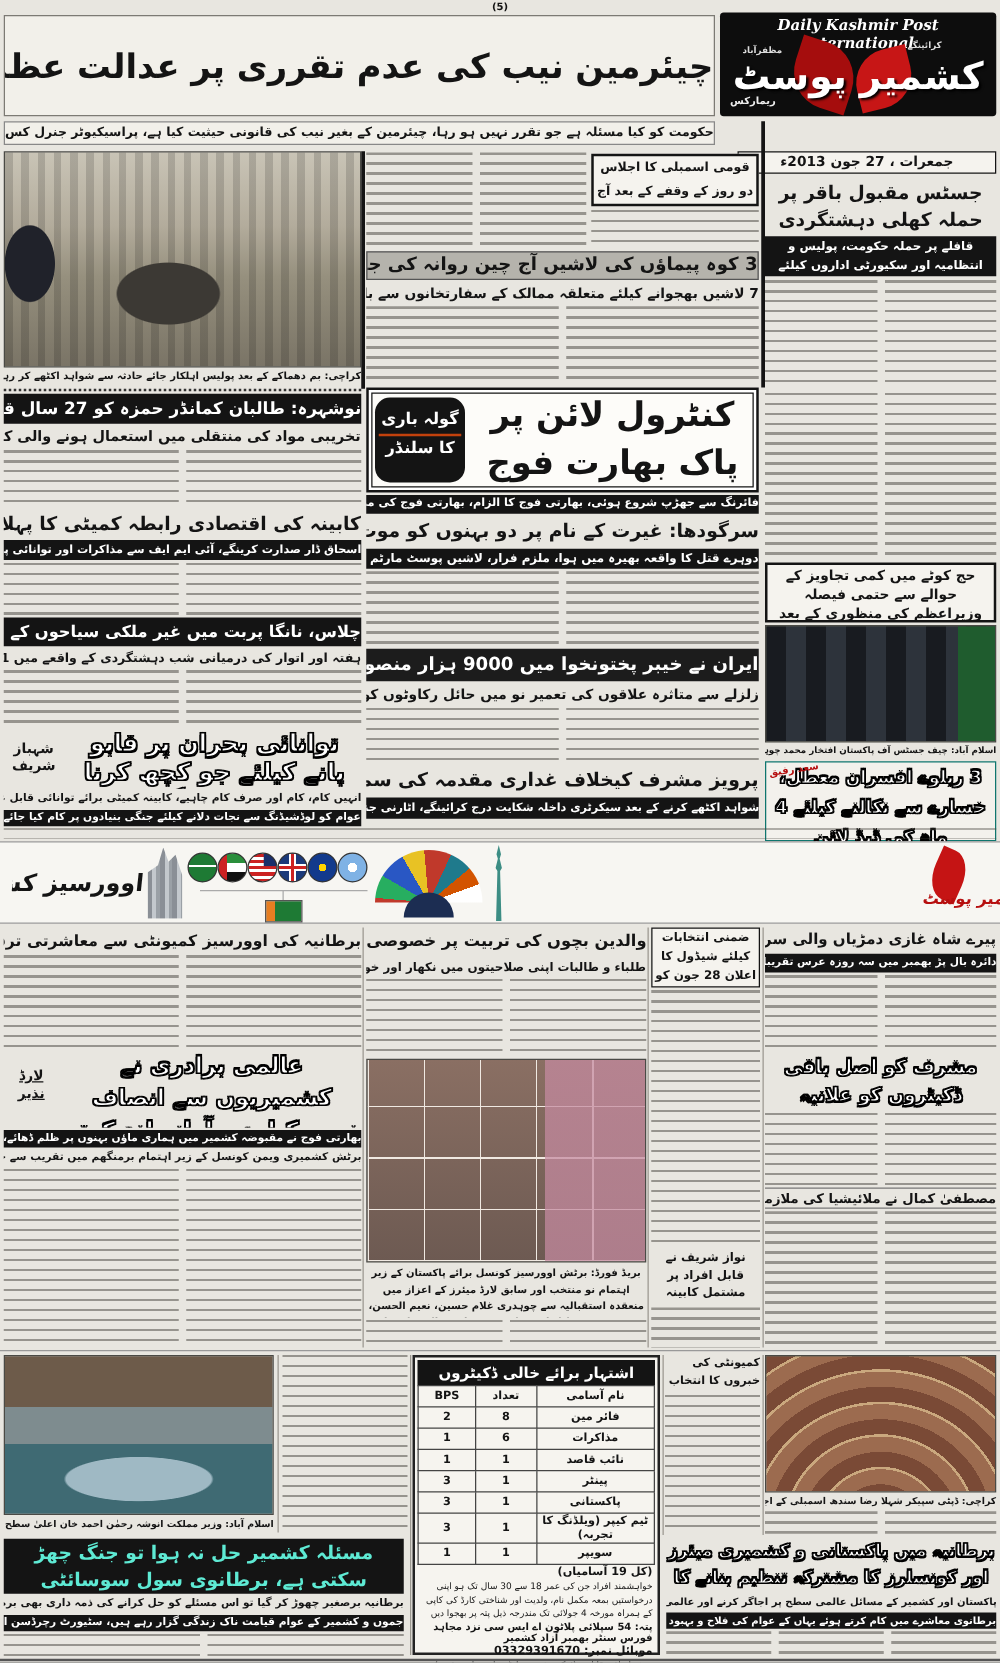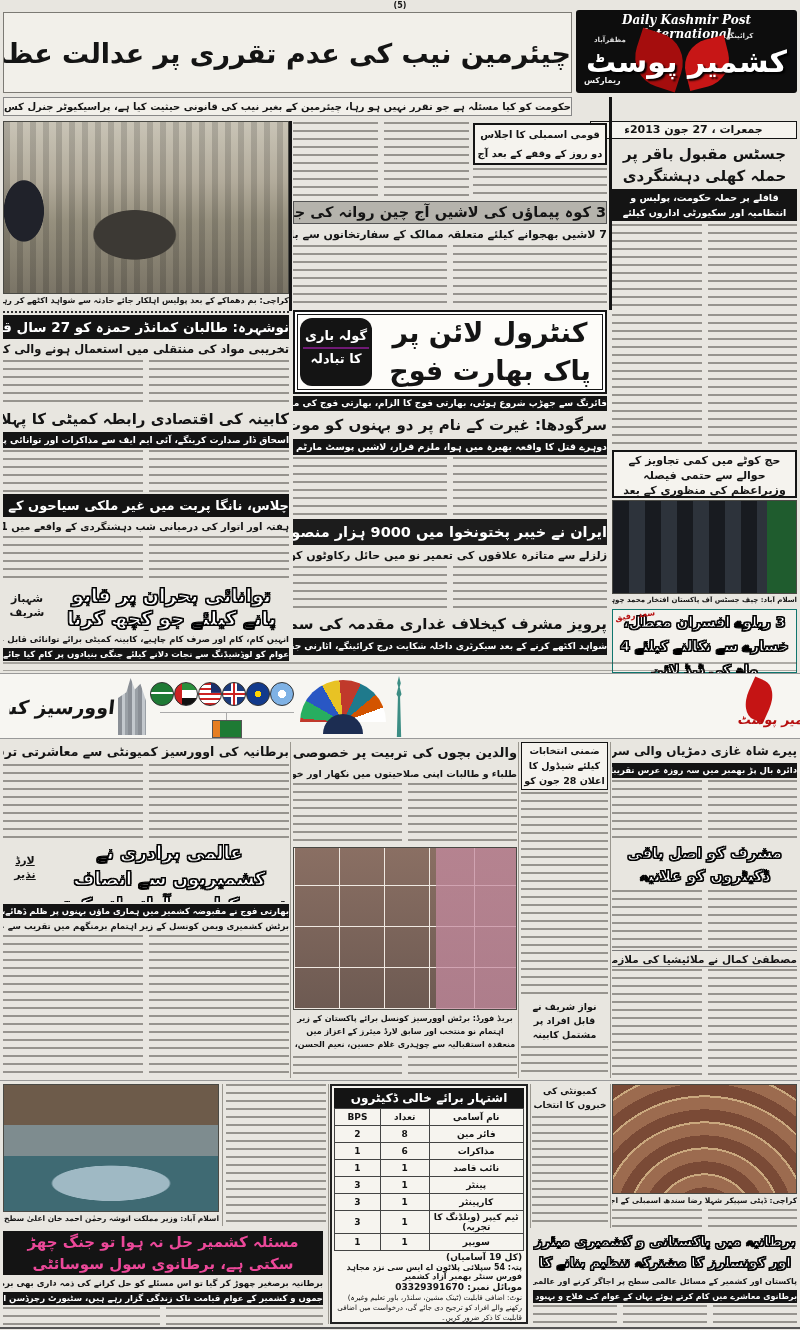--- a/index.html
+++ b/index.html
@@ -75,22 +75,22 @@
 
   <div class="abs hd" style="left:612px;top:143px;width:185px;height:44px;font-size:15px;line-height:22px;">جسٹس مقبول باقر پر حملہ کھلی دہشتگردی ہے، الطاف حسین</div>
   <div class="abs rev" style="left:612px;top:189px;width:185px;height:32px;font-size:9.5px;line-height:15px;padding:1px 2px;">قافلے پر حملہ حکومت، پولیس و انتظامیہ اور سکیورٹی اداروں کیلئے کھلا چیلنج ہے</div>
   <div class="abs cols" style="left:612px;top:224px;width:185px;height:84px;">
       <i></i>
       <i></i>
     </div>
 
   <div class="abs" style="left:293px;top:310px;width:314px;height:84px;border:2px solid #141414;box-shadow:inset 0 0 0 2px #fff,inset 0 0 0 3px #141414;background:#fdfcf9;">
     <div class="abs rev" style="left:5px;top:6px;width:72px;height:68px;border-radius:12px;font-size:13px;line-height:1.6;padding-top:8px;">
-      <span style="border-bottom:2px solid #701a75;display:inline-block;padding:0 2px;">گولہ باری</span><br>
-      <span>کا تبادلہ</span>
+      <span style="border-bottom:2px solid #c2410c;display:inline-block;padding:0 2px;">گولہ باری</span><br>
+      <span>کا سلنڈر</span>
     </div>
     <div class="abs hd" style="left:82px;top:2px;width:226px;height:78px;font-size:27px;line-height:38px;">کنٹرول لائن پر پاک بھارت فوج جھڑپ</div>
   </div>
   <div class="abs rev nw" style="left:293px;top:396px;width:314px;height:15px;font-size:9px;line-height:15px;">فائرنگ سے جھڑپ شروع ہوئی، بھارتی فوج کا الزام، بھارتی فوج کی مزید کمک روانہ، جلد فلیگ میٹنگ کا امکان</div>
 
   <div class="abs" style="left:3px;top:311px;width:286px;height:0;border-top:2px dotted #333;"></div>
   <div class="abs rev nw" style="left:3px;top:315px;width:286px;height:24px;font-size:13.5px;line-height:24px;">نوشہرہ: طالبان کمانڈر حمزہ کو 27 سال قید بامشقت کی سزا</div>
   <div class="abs hd nw" style="left:3px;top:341px;width:286px;height:17px;font-size:11.5px;line-height:17px;">تخریبی مواد کی منتقلی میں استعمال ہونے والی کار بھی ضبط کرنے کا حکم</div>
   <div class="abs cols" style="left:3px;top:360px;width:286px;height:46px;">
       <i></i>
@@ -271,55 +271,56 @@
             <td>نائب قاصد</td>
             <td>1</td>
             <td>1</td>
           </tr>
       <tr>
             <td>پینٹر</td>
             <td>1</td>
             <td>3</td>
           </tr>
       <tr>
-            <td>کارپینٹر</td>
+            <td>پاکستانی</td>
             <td>1</td>
             <td>3</td>
           </tr>
       <tr>
             <td>ٹیم کیپر (ویلڈنگ کا تجربہ)</td>
             <td>1</td>
             <td>3</td>
           </tr>
       <tr>
             <td>سویپر</td>
             <td>1</td>
             <td>1</td>
           </tr>
     </tbody>
       </table>
     <div style="font-size:9px;font-weight:bold;margin:1px 2px;">(کل 19 آسامیاں)</div>
+    <div style="font-size:7.2px;line-height:1.5;margin:0 2px;">خواہشمند افراد جن کی عمر 18 سے 30 سال تک ہو اپنی درخواستیں بمعہ مکمل نام، ولدیت اور شناختی کارڈ کی کاپی کے ہمراہ مورخہ 4 جولائی تک مندرجہ ذیل پتہ پر بھجوا دیں</div>
     <div style="font-size:8px;font-weight:bold;margin:1px 2px;">پتہ: 54 سپلائی پلاٹون اے ایس سی نزد مجاہد فورس سنٹر بھمبر آزاد کشمیر</div>
     <div style="font-size:9px;font-weight:bold;margin:0 2px;">موبائل نمبر: 03329391670</div>
     <div style="font-size:7.2px;line-height:1.4;margin:1px 2px;">نوٹ: اضافی قابلیت (ٹینک مشین، سلنڈر، باور تعلیم وغیرہ) رکھنے والے افراد کو ترجیح دی جائے گی، درخواست میں اضافی قابلیت کا ذکر ضرور کریں۔</div>
   </div>
 
-  <div class="abs hd" style="left:532px;top:1084px;width:76px;height:30px;font-size:9px;line-height:14px;">کمیونٹی کی خبروں کا انتخاب</div>
+  <div class="abs hd" style="left:532px;top:1084px;width:76px;height:30px;font-size:9px;line-height:14px;text-align:right;">کمیونٹی کی خبروں کا انتخاب</div>
   <div class="abs tx" style="left:532px;top:1116px;width:76px;height:112px;"></div>
 
   <div class="abs photo" style="left:612px;top:1084px;width:185px;height:110px;background:
       repeating-radial-gradient(circle at 50% 130%, #7a4a36 0 12px, #9c6b4f 12px 24px, #caa87e 24px 26px),
       linear-gradient(180deg,#5c6e55 0 18%, transparent 18%);"></div>
   <div class="abs cap" style="left:612px;top:1196px;width:185px;height:11px;font-size:7.5px;">کراچی: ڈپٹی سپیکر شہلا رضا سندھ اسمبلی کے اجلاس کی صدارت کر رہی ہیں</div>
   <div class="abs cols" style="left:612px;top:1209px;width:185px;height:18px;">
       <i></i>
       <i></i>
     </div>
 
-  <div class="abs stk" style="left:3px;top:1231px;width:320px;height:44px;font-size:15px;line-height:22px;background:#141414;color:#ec4899;-webkit-text-stroke:0;text-shadow:none;">مسئلہ کشمیر حل نہ ہوا تو جنگ چھڑ سکتی ہے، برطانوی سول سوسائٹی</div>
+  <div class="abs stk" style="left:3px;top:1231px;width:320px;height:44px;font-size:15px;line-height:22px;background:#141414;color:#5eead4;-webkit-text-stroke:0;text-shadow:none;">مسئلہ کشمیر حل نہ ہوا تو جنگ چھڑ سکتی ہے، برطانوی سول سوسائٹی</div>
   <div class="abs hd nw" style="left:3px;top:1277px;width:320px;height:13px;font-size:8.5px;line-height:13px;">برطانیہ برصغیر چھوڑ کر گیا تو اس مسئلے کو حل کرانے کی ذمہ داری بھی برطانیہ کی ہے، سٹاپ دی وار کولیشن</div>
   <div class="abs rev nw" style="left:3px;top:1292px;width:320px;height:13px;font-size:8.5px;line-height:13px;">جموں و کشمیر کے عوام قیامت ناک زندگی گزار رہے ہیں، سٹیورٹ رچرڈسن اینڈ مارک لینڈ کا خطاب</div>
   <div class="abs cols" style="left:3px;top:1307px;width:320px;height:18px;">
       <i></i>
       <i></i>
     </div>
 
   <div class="abs stk" style="left:533px;top:1231px;width:264px;height:42px;font-size:13.5px;line-height:21px;">برطانیہ میں پاکستانی و کشمیری میئرز اور کونسلرز کا مشترکہ تنظیم بنانے کا فیصلہ</div>
   <div class="abs hd nw" style="left:533px;top:1275px;width:264px;height:13px;font-size:8px;line-height:13px;">پاکستان اور کشمیر کے مسائل عالمی سطح پر اجاگر کرنے اور عالمی پروپیگنڈے کا مقابلہ کرنے کیلئے اتحاد کی ضرورت ہے، راجہ تجارت</div>
   <div class="abs rev nw" style="left:533px;top:1290px;width:264px;height:13px;font-size:8px;line-height:13px;">برطانوی معاشرے میں کام کرتے ہوئے یہاں کے عوام کی فلاح و بہبود کیلئے بھی خدمات انجام دینا ہمارا فرض ہے، خطاب</div>

